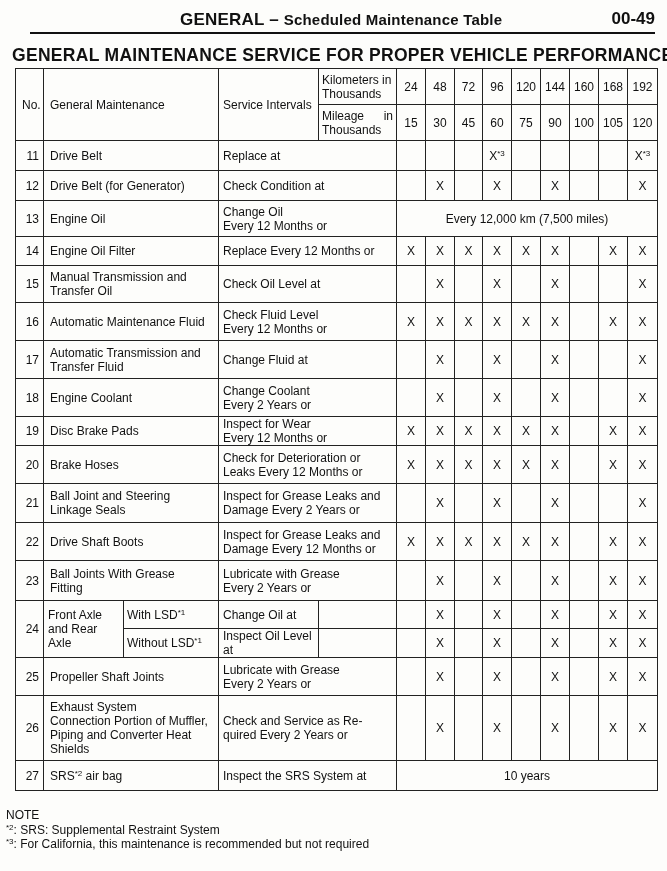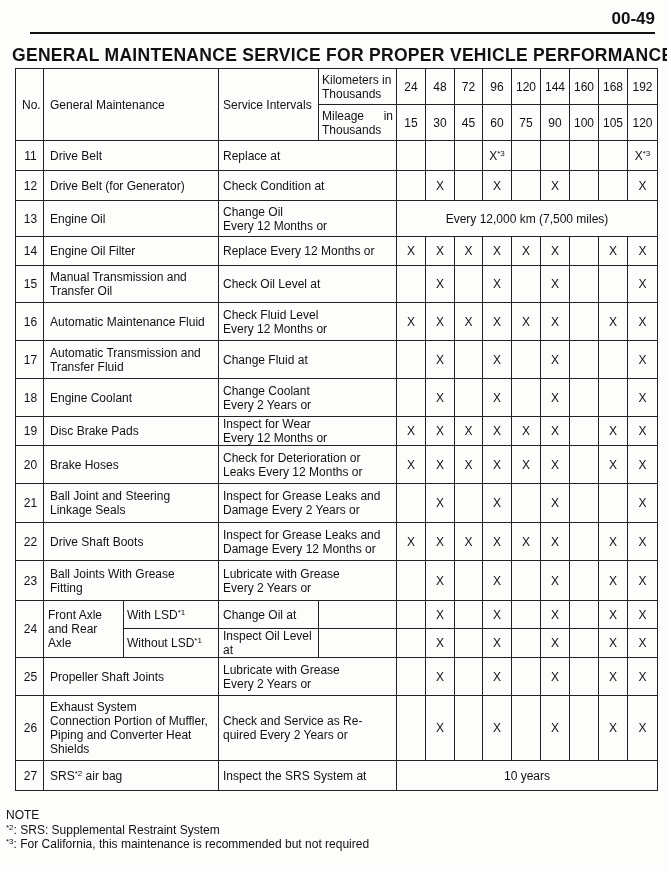--- a/index.html
+++ b/index.html
@@ -5,30 +5,33 @@
   html, body { margin:0; padding:0; background:#fdfdfb; }
   body { width:667px; height:871px; position:relative; overflow:hidden; font-family:"Liberation Sans", sans-serif; color:#111; }
   .hdr { position:absolute; left:30px; top:6px; width:625px; height:26px; border-bottom:2px solid #111; }
   .hdr-title { position:absolute; left:150px; top:4px; font-size:17px; font-weight:bold; letter-spacing:0.2px; }
   .hdr-title .sub { font-size:15px; }
   .hdr-page { position:absolute; right:0; top:3px; font-size:17px; font-weight:bold; }
   .main-title { position:absolute; left:12px; top:45px; font-size:17.5px; font-weight:bold; letter-spacing:0.3px; white-space:nowrap; }
   table { position:absolute; left:15px; top:68px; border-collapse:collapse; table-layout:fixed; width:642px; font-size:12px; }
   td { border:1px solid #222; padding:0 4px; vertical-align:middle; line-height:14px; }
   td.c { text-align:center; padding:0; }
-  td.no { text-align:center; padding-left:6px; }
+  td.no { text-align:right; padding-left:6px; }
   .just { text-align:justify; text-align-last:left; }
   sup { font-size:8px; line-height:0; vertical-align:4px; }
   .notes { position:absolute; left:6px; top:808px; font-size:12px; line-height:14.5px; }
   .notes sup { vertical-align:4px; }
 </style>
 </head>
 <body>
 
 <div class="hdr">
+  <div class="hdr-title">
+    <span>GENERAL</span><span> – </span><span class="sub">Scheduled Maintenance Table</span>
+  </div>
   <div class="hdr-page">00-49</div>
 </div>
 
 <div class="main-title">GENERAL MAINTENANCE SERVICE FOR PROPER VEHICLE PERFORMANCE</div>
 
 <table>
   <colgroup>
     <col style="width:28px">
       <col style="width:80px">
       <col style="width:95px">

